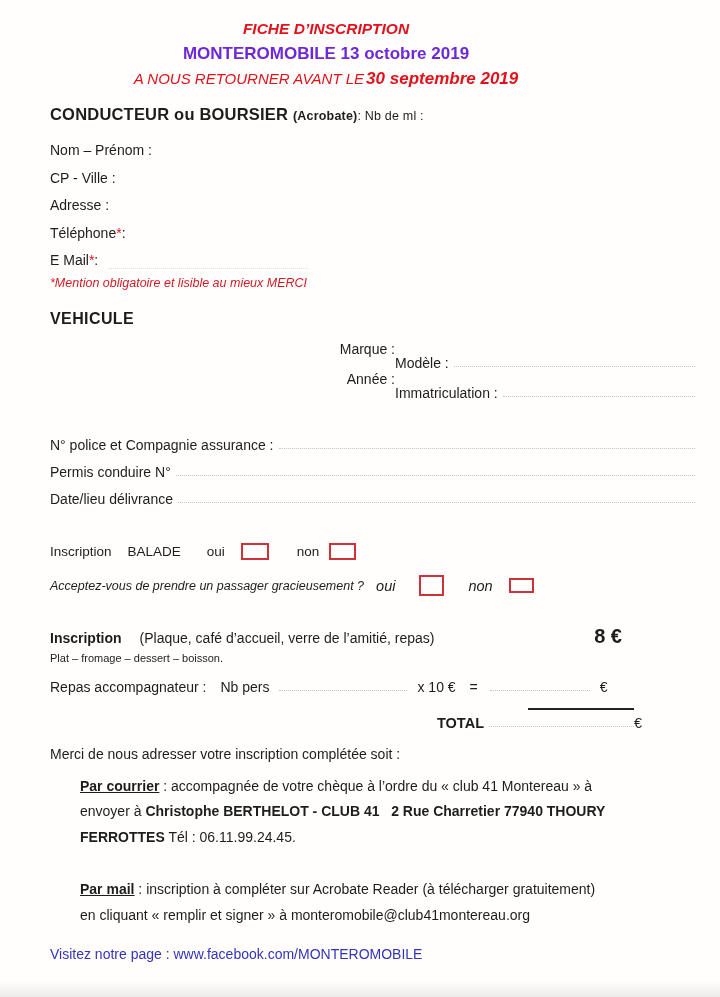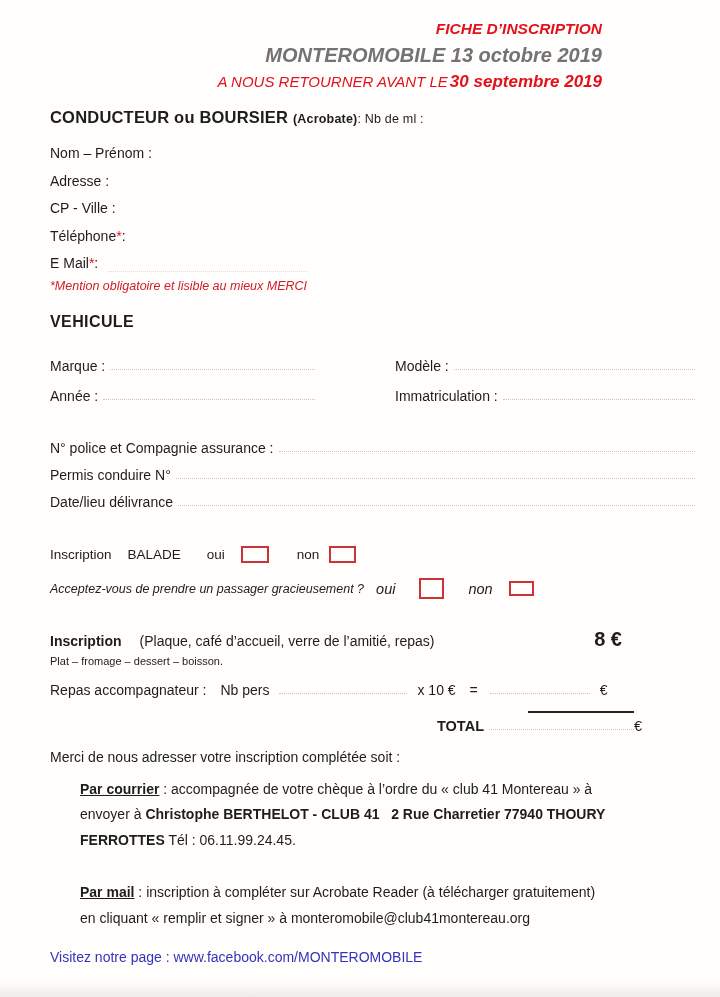--- a/index.html
+++ b/index.html
@@ -14,43 +14,43 @@
     overflow:hidden;
   }
   .page::after{
     content:""; position:absolute; left:0; right:0; bottom:0; height:16px;
     background:linear-gradient(to bottom, rgba(0,0,0,0), rgba(0,0,0,0.07));
     pointer-events:none;
   }
   .red { color:#e3111c; }
 
   
-  .header { width:552px; text-align:right; }
+  .header { width:552px; text-align:center; }
   .hdr1 { color:#e3111c; font-style:italic; font-weight:bold; font-size:15.5px; }
-  .hdr2 { color:#737373; font-style:italic; font-weight:bold; font-size:20px; margin-top:6px; }
+  .hdr2 { color:#6d28d9; font-weight:bold; font-size:17px; margin-top:6px; }
   .hdr3 { color:#e3111c; font-style:italic; font-size:15px; margin-top:5px; }
   .hdr3 .date { font-weight:bold; font-size:17px; margin-left:2px; }
 
   
   .cond-head { margin-top:16px; font-size:16.5px; font-weight:bold; letter-spacing:0.2px; }
   .cond-head .paren { font-size:12.5px; font-weight:bold; }
   .cond-head .suffix { font-size:12.5px; font-weight:normal; }
   .sec-head { margin-top:20px; font-size:16px; font-weight:bold; letter-spacing:0.4px; }
 
   
   .id-list { margin-top:13px; }
   .id-row { font-size:14px; line-height:27.5px; display:flex; align-items:baseline; }
   .faintline { width:200px; border-bottom:1.5px dotted #e2dedb; margin-left:10px; align-self:flex-end; margin-bottom:6px; }
   .mention { margin-top:1px; font-size:12.5px; font-style:italic; color:#cf1c27; }
   .dotline { flex:1; border-bottom:1.5px dotted #c6c3c0; margin-bottom:4px; margin-left:5px; }
 
   
   .veh-grid { margin-top:13px; }
   .veh-row { display:flex; height:30px; font-size:14px; }
-  .veh-left { width:345px; display:flex; align-items:flex-end; }
+  .veh-left { width:345px; display:flex; align-items:flex-end;flex-direction:column; }
   .veh-left .dotline { margin-right:80px; }
   .veh-right { flex:1; display:flex; align-items:flex-end; }
   .long-list { margin-top:25px; }
   .long-row { display:flex; align-items:flex-end; height:27px; font-size:14px; }
 
   
   .bal1 { margin-top:33px; display:flex; align-items:center; font-size:13.5px; height:24px; }
   .bal1 .w2 { margin-left:16px; }
   .bal1 .oui { margin-left:26px; }
   .bal1 .non { margin-left:28px; }
@@ -102,24 +102,24 @@
   <div class="cond-head">
     <span>CONDUCTEUR ou BOURSIER</span>
     <span class="paren">(Acrobate)</span><span class="suffix">: Nb de ml :</span>
   </div>
 
   <div class="id-list">
     <div class="id-row">
       <span>Nom – Prénom :</span>
     </div>
     <div class="id-row">
+      <span>CP - Ville :</span>
+    </div>
+    <div class="id-row">
       <span>Adresse :</span>
-    </div>
-    <div class="id-row">
-      <span>CP - Ville :</span>
     </div>
     <div class="id-row">
       <span>Téléphone</span>
         <span class="red">*</span>
         <span> :</span>
     </div>
     <div class="id-row">
       <span>E Mail</span>
         <span class="red">*</span>
         <span>:</span>

